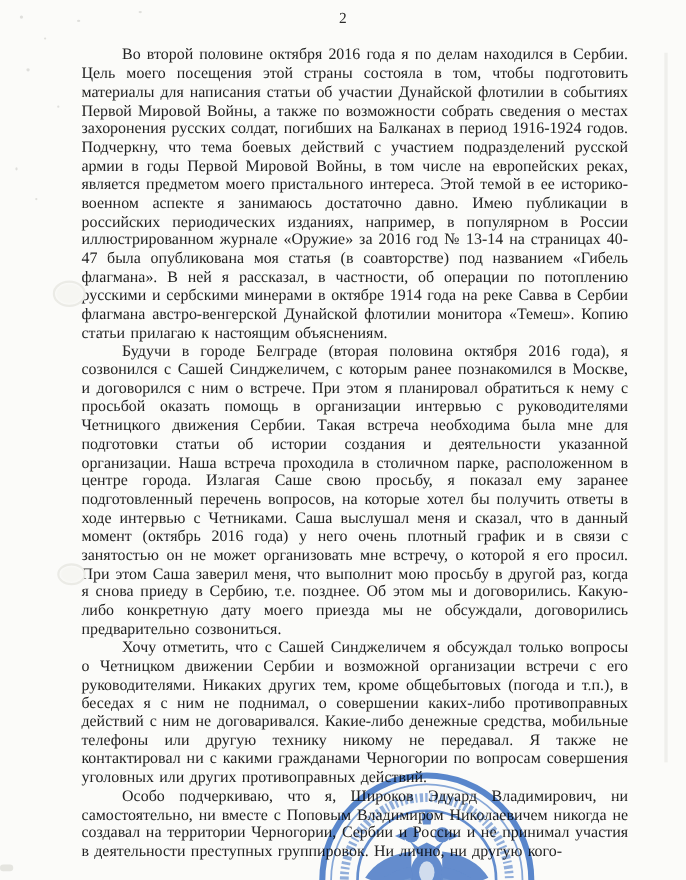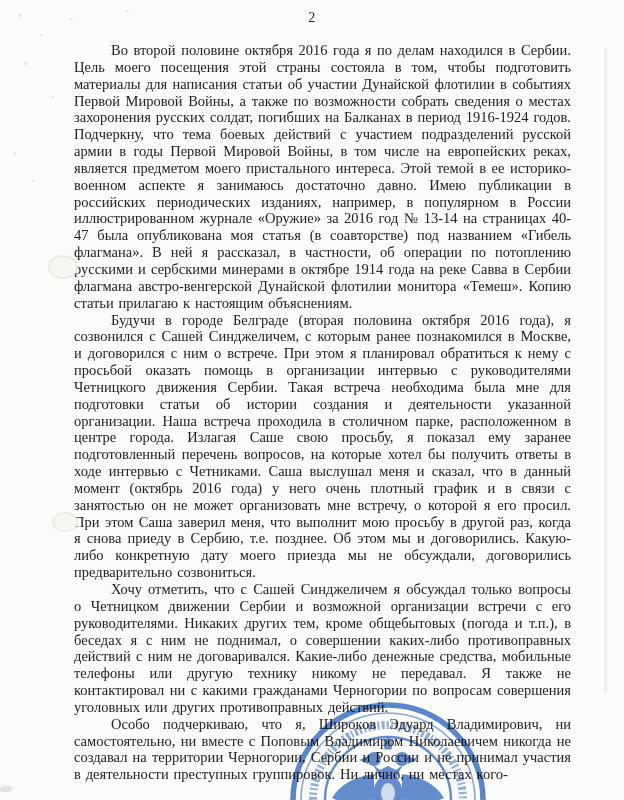--- a/index.html
+++ b/index.html
@@ -44,21 +44,21 @@
 <body>
 
 <div class="page">
 
   <div class="page-number">2</div>
 
   <div class="text-block">
     <p class="para">Во второй половине октября 2016 года я по делам находился в Сербии. Цель моего посещения этой страны состояла в том, чтобы подготовить материалы для написания статьи об участии Дунайской флотилии в событиях Первой Мировой Войны, а также по возможности собрать сведения о местах захоронения русских солдат, погибших на Балканах в период 1916-1924 годов. Подчеркну, что тема боевых действий с участием подразделений русской армии в годы Первой Мировой Войны, в том числе на европейских реках, является предметом моего пристального интереса. Этой темой в ее историко-военном аспекте я занимаюсь достаточно давно. Имею публикации в российских периодических изданиях, например, в популярном в России иллюстрированном журнале «Оружие» за 2016 год № 13-14 на страницах 40-47 была опубликована моя статья (в соавторстве) под названием «Гибель флагмана». В ней я рассказал, в частности, об операции по потоплению русскими и сербскими минерами в октябре 1914 года на реке Савва в Сербии флагмана австро-венгерской Дунайской флотилии монитора «Темеш». Копию статьи прилагаю к настоящим объяснениям.</p>
     <p class="para">Будучи в городе Белграде (вторая половина октября 2016 года), я созвонился с Сашей Синджеличем, с которым ранее познакомился в Москве, и договорился с ним о встрече. При этом я планировал обратиться к нему с просьбой оказать помощь в организации интервью с руководителями Четницкого движения Сербии. Такая встреча необходима была мне для подготовки статьи об истории создания и деятельности указанной организации. Наша встреча проходила в столичном парке, расположенном в центре города. Излагая Саше свою просьбу, я показал ему заранее подготовленный перечень вопросов, на которые хотел бы получить ответы в ходе интервью с Четниками. Саша выслушал меня и сказал, что в данный момент (октябрь 2016 года) у него очень плотный график и в связи с занятостью он не может организовать мне встречу, о которой я его просил. При этом Саша заверил меня, что выполнит мою просьбу в другой раз, когда я снова приеду в Сербию, т.е. позднее. Об этом мы и договорились. Какую-либо конкретную дату моего приезда мы не обсуждали, договорились предварительно созвониться.</p>
     <p class="para">Хочу отметить, что с Сашей Синджеличем я обсуждал только вопросы о Четницком движении Сербии и возможной организации встречи с его руководителями. Никаких других тем, кроме общебытовых (погода и т.п.), в беседах я с ним не поднимал, о совершении каких-либо противоправных действий с ним не договаривался. Какие-либо денежные средства, мобильные телефоны или другую технику никому не передавал. Я также не контактировал ни с какими гражданами Черногории по вопросам совершения уголовных или других противоправных действий.</p>
-    <p class="para">Особо подчеркиваю, что я, Широков Эдуард Владимирович, ни самостоятельно, ни вместе с Поповым Владимиром Николаевичем никогда не создавал на территории Черногории, Сербии и России и не принимал участия в деятельности преступных группировок. Ни лично, ни местах кого-</p>
+    <p class="para">Особо подчеркиваю, что я, Широков Эдуард Владимирович, ни самостоятельно, ни вместе с Поповым Владимиром Николаевичем никогда не создавал на территории Черногории, Сербии и России и не принимал участия в деятельности преступных группировок. Ни лично, ни другую кого-</p>
   </div>
 
   <div class="speck" style="left:18px;top:14px;width:3px;height:3px;"></div>
   <div class="speck" style="left:40px;top:34px;width:2px;height:2px;"></div>
   <div class="speck" style="left:70px;top:18px;width:3px;height:2px;"></div>
   <div class="speck" style="left:126px;top:10px;width:3px;height:2px;"></div>
   <div class="speck" style="left:24px;top:62px;width:3px;height:3px;"></div>
   <div class="speck" style="left:52px;top:96px;width:2px;height:2px;"></div>
   <div class="speck" style="left:80px;top:120px;width:3px;height:2px;"></div>
   <div class="speck" style="left:14px;top:152px;width:2px;height:3px;"></div>

